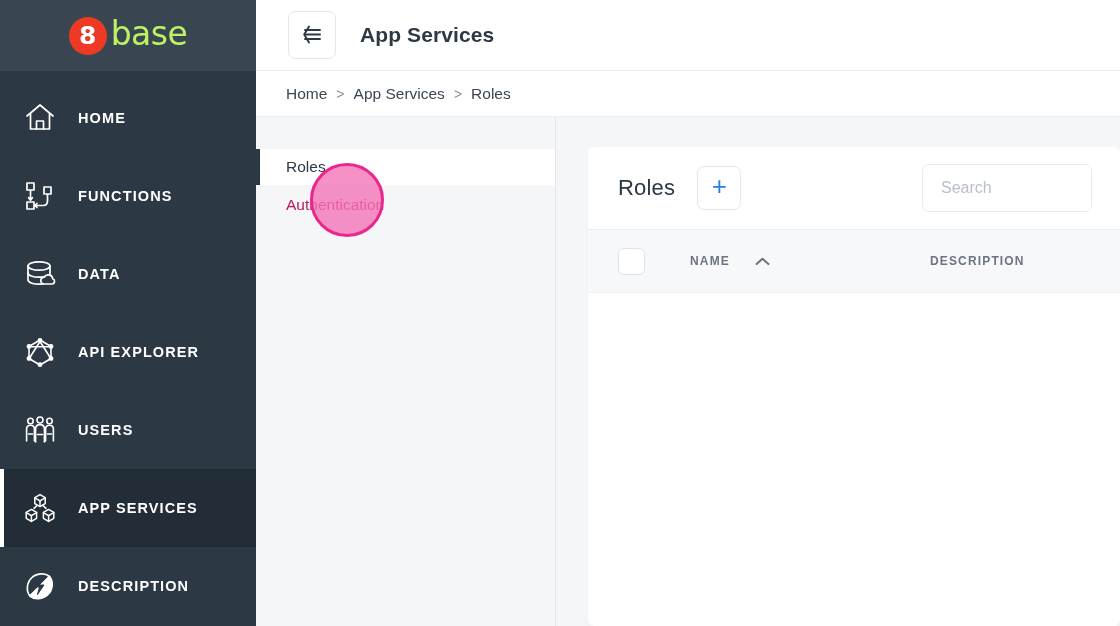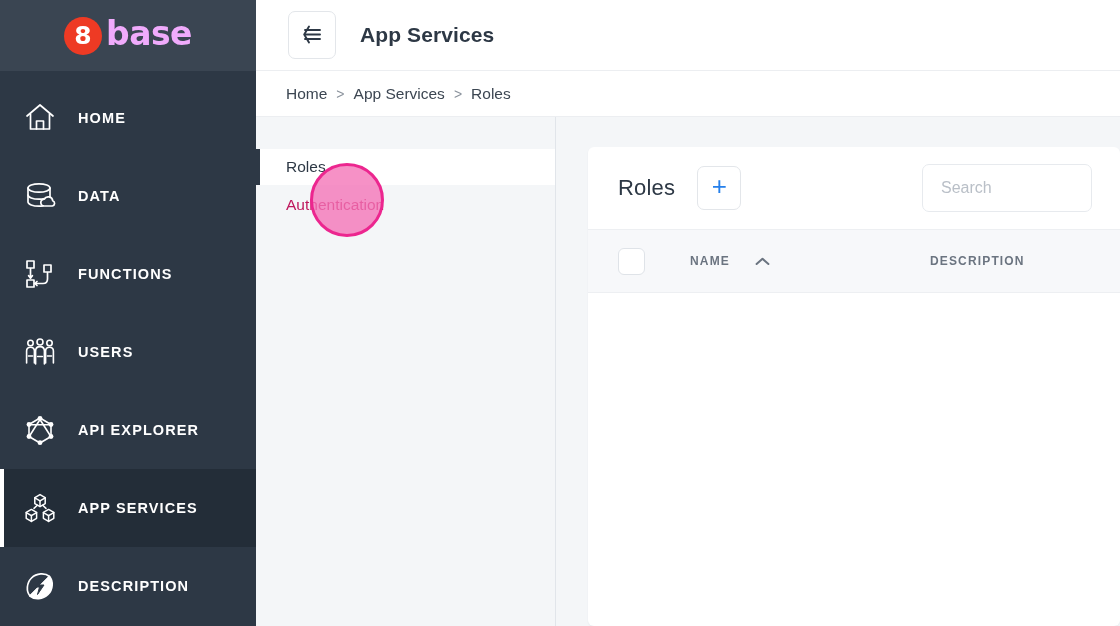--- a/index.html
+++ b/index.html
@@ -27,22 +27,22 @@
   .logo { display: flex; align-items: center; gap: 4px; }
   .logo-mark {
     width: 38px; height: 38px; border-radius: 50%;
     background: #ee3a24;
     display: flex; align-items: center; justify-content: center;
     color: #fff; font-size: 25px; font-weight: 700;
     font-family: "DejaVu Sans", sans-serif;
     line-height: 1;
   }
   .logo-word {
-    color: #f0abfc; font-size: 33px; letter-spacing: -0.5px;
-    font-family: "DejaVu Sans", sans-serif; font-weight: 700;
+    color: #bef264; font-size: 33px; letter-spacing: -0.5px;
+    font-family: "DejaVu Sans", sans-serif; font-weight: 400;
     position: relative; top: -2px;
   }
 
   .nav { padding-top: 8px; }
   .nav-item {
     position: relative;
     height: 78px;
     display: flex; align-items: center;
     padding-left: 20px;
     cursor: pointer;
@@ -228,78 +228,78 @@
             <path d="M6.5 12 L6.5 27 L25.5 27 L25.5 12"></path>
             <path d="M12.5 27 L12.5 19 L19.5 19 L19.5 27"></path>
           </svg>
         </span>
         <span class="nav-label">HOME</span>
       </div>
 
       <div class="nav-item">
         <span class="ico">
           <svg width="32" height="32" viewBox="0 0 32 32" fill="none" stroke="#ffffff" stroke-width="1.7" stroke-linejoin="round" stroke-linecap="round">
-            <ellipse cx="15" cy="8" rx="11" ry="4.2"></ellipse>
-            <path d="M4 8 L4 22 C4 24.3 8.9 26.2 15 26.2 C16.4 26.2 17.8 26.1 19 25.9"></path>
-            <path d="M26 8 L26 17"></path>
-            <path d="M4 15 C4 17.3 8.9 19.2 15 19.2 C17.1 19.2 19 19 20.6 18.6"></path>
-            <path d="M20.2 26 a3.4 3.4 0 0 1 0-6.8 a4.6 4.6 0 0 1 8.6 1.6 a2.7 2.7 0 0 1-.5 5.2 z"></path>
-          </svg>
-        </span>
-        <span class="nav-label">DATA</span>
-      </div>
-
-      <div class="nav-item">
-        <span class="ico">
-          <svg width="32" height="32" viewBox="0 0 32 32" fill="none" stroke="#ffffff" stroke-width="1.7" stroke-linejoin="round" stroke-linecap="round">
             <rect x="3" y="3" width="7" height="7"></rect>
             <rect x="3" y="22" width="7" height="7"></rect>
             <rect x="20" y="7" width="7" height="7"></rect>
             <path d="M6.5 10.5 L6.5 20"></path>
             <path d="M4.6 17.6 L6.5 20 L8.4 17.6"></path>
             <path d="M23.5 14.5 L23.5 21 C23.5 23.5 21.8 25.5 19 25.5 L11 25.5"></path>
             <path d="M13 23.5 L11 25.5 L13 27.5"></path>
           </svg>
         </span>
         <span class="nav-label">FUNCTIONS</span>
       </div>
 
       <div class="nav-item">
         <span class="ico">
-          <svg width="32" height="32" viewBox="0 0 32 32" fill="none" stroke="#ffffff" stroke-width="1.6" stroke-linejoin="round" stroke-linecap="round">
-            <circle cx="6.5" cy="7" r="2.7"></circle>
-            <circle cx="16" cy="6" r="3"></circle>
-            <circle cx="25.5" cy="7" r="2.7"></circle>
-            <path d="M2.6 27 L2.6 15 C2.6 12.6 4.3 11.3 6.5 11.3 C8.7 11.3 10.4 12.6 10.4 15 L10.4 27"></path>
-            <path d="M4.4 20 L8.6 20"></path>
-            <path d="M21.6 27 L21.6 15 C21.6 12.6 23.3 11.3 25.5 11.3 C27.7 11.3 29.4 12.6 29.4 15 L29.4 27"></path>
-            <path d="M23.4 20 L27.6 20"></path>
-            <path d="M11.6 28 L11.6 15 C11.6 12.3 13.5 10.6 16 10.6 C18.5 10.6 20.4 12.3 20.4 15 L20.4 28"></path>
-            <path d="M13.6 20.5 L18.4 20.5"></path>
-          </svg>
-        </span>
-        <span class="nav-label">USERS</span>
+          <svg width="32" height="32" viewBox="0 0 32 32" fill="none" stroke="#ffffff" stroke-width="1.7" stroke-linejoin="round" stroke-linecap="round">
+            <ellipse cx="15" cy="8" rx="11" ry="4.2"></ellipse>
+            <path d="M4 8 L4 22 C4 24.3 8.9 26.2 15 26.2 C16.4 26.2 17.8 26.1 19 25.9"></path>
+            <path d="M26 8 L26 17"></path>
+            <path d="M4 15 C4 17.3 8.9 19.2 15 19.2 C17.1 19.2 19 19 20.6 18.6"></path>
+            <path d="M20.2 26 a3.4 3.4 0 0 1 0-6.8 a4.6 4.6 0 0 1 8.6 1.6 a2.7 2.7 0 0 1-.5 5.2 z"></path>
+          </svg>
+        </span>
+        <span class="nav-label">DATA</span>
       </div>
 
       <div class="nav-item">
         <span class="ico">
           <svg width="32" height="32" viewBox="0 0 32 32" fill="none" stroke="#ffffff" stroke-width="1.6" stroke-linejoin="round" stroke-linecap="round">
             <path d="M16 4 L27 10.5 L27 22.5 L16 29 L5 22.5 L5 10.5 Z"></path>
             <path d="M16 5.5 L5.5 22"></path>
             <path d="M16 5.5 L26.5 22"></path>
             <path d="M6.5 10.8 L25.5 10.8"></path>
             <circle cx="16" cy="4.3" r="2.4" fill="#ffffff" stroke="none"></circle>
             <circle cx="27" cy="10.5" r="2.4" fill="#ffffff" stroke="none"></circle>
             <circle cx="27" cy="22.5" r="2.4" fill="#ffffff" stroke="none"></circle>
             <circle cx="16" cy="28.7" r="2.4" fill="#ffffff" stroke="none"></circle>
             <circle cx="5" cy="22.5" r="2.4" fill="#ffffff" stroke="none"></circle>
             <circle cx="5" cy="10.5" r="2.4" fill="#ffffff" stroke="none"></circle>
           </svg>
         </span>
         <span class="nav-label">API EXPLORER</span>
+      </div>
+
+      <div class="nav-item">
+        <span class="ico">
+          <svg width="32" height="32" viewBox="0 0 32 32" fill="none" stroke="#ffffff" stroke-width="1.6" stroke-linejoin="round" stroke-linecap="round">
+            <circle cx="6.5" cy="7" r="2.7"></circle>
+            <circle cx="16" cy="6" r="3"></circle>
+            <circle cx="25.5" cy="7" r="2.7"></circle>
+            <path d="M2.6 27 L2.6 15 C2.6 12.6 4.3 11.3 6.5 11.3 C8.7 11.3 10.4 12.6 10.4 15 L10.4 27"></path>
+            <path d="M4.4 20 L8.6 20"></path>
+            <path d="M21.6 27 L21.6 15 C21.6 12.6 23.3 11.3 25.5 11.3 C27.7 11.3 29.4 12.6 29.4 15 L29.4 27"></path>
+            <path d="M23.4 20 L27.6 20"></path>
+            <path d="M11.6 28 L11.6 15 C11.6 12.3 13.5 10.6 16 10.6 C18.5 10.6 20.4 12.3 20.4 15 L20.4 28"></path>
+            <path d="M13.6 20.5 L18.4 20.5"></path>
+          </svg>
+        </span>
+        <span class="nav-label">USERS</span>
       </div>
 
       <div class="nav-item active">
         <span class="ico">
           <svg width="32" height="32" viewBox="0 0 32 32" fill="none" stroke="#ffffff" stroke-width="1.5" stroke-linejoin="round" stroke-linecap="round">
             <path d="M16 2.6 L21.2 5.7 L21.2 11.6 L16 14.6 L10.8 11.6 L10.8 5.7 Z"></path>
             <path d="M10.8 5.9 L16 8.9 L21.2 5.9"></path>
               <path d="M16 8.9 L16 14.6"></path>
             <path d="M7.4 17.4 L12.6 20.4 L12.6 26.3 L7.4 29.4 L2.2 26.3 L2.2 20.4 Z"></path>
             <path d="M2.2 20.6 L7.4 23.6 L12.6 20.6"></path>

